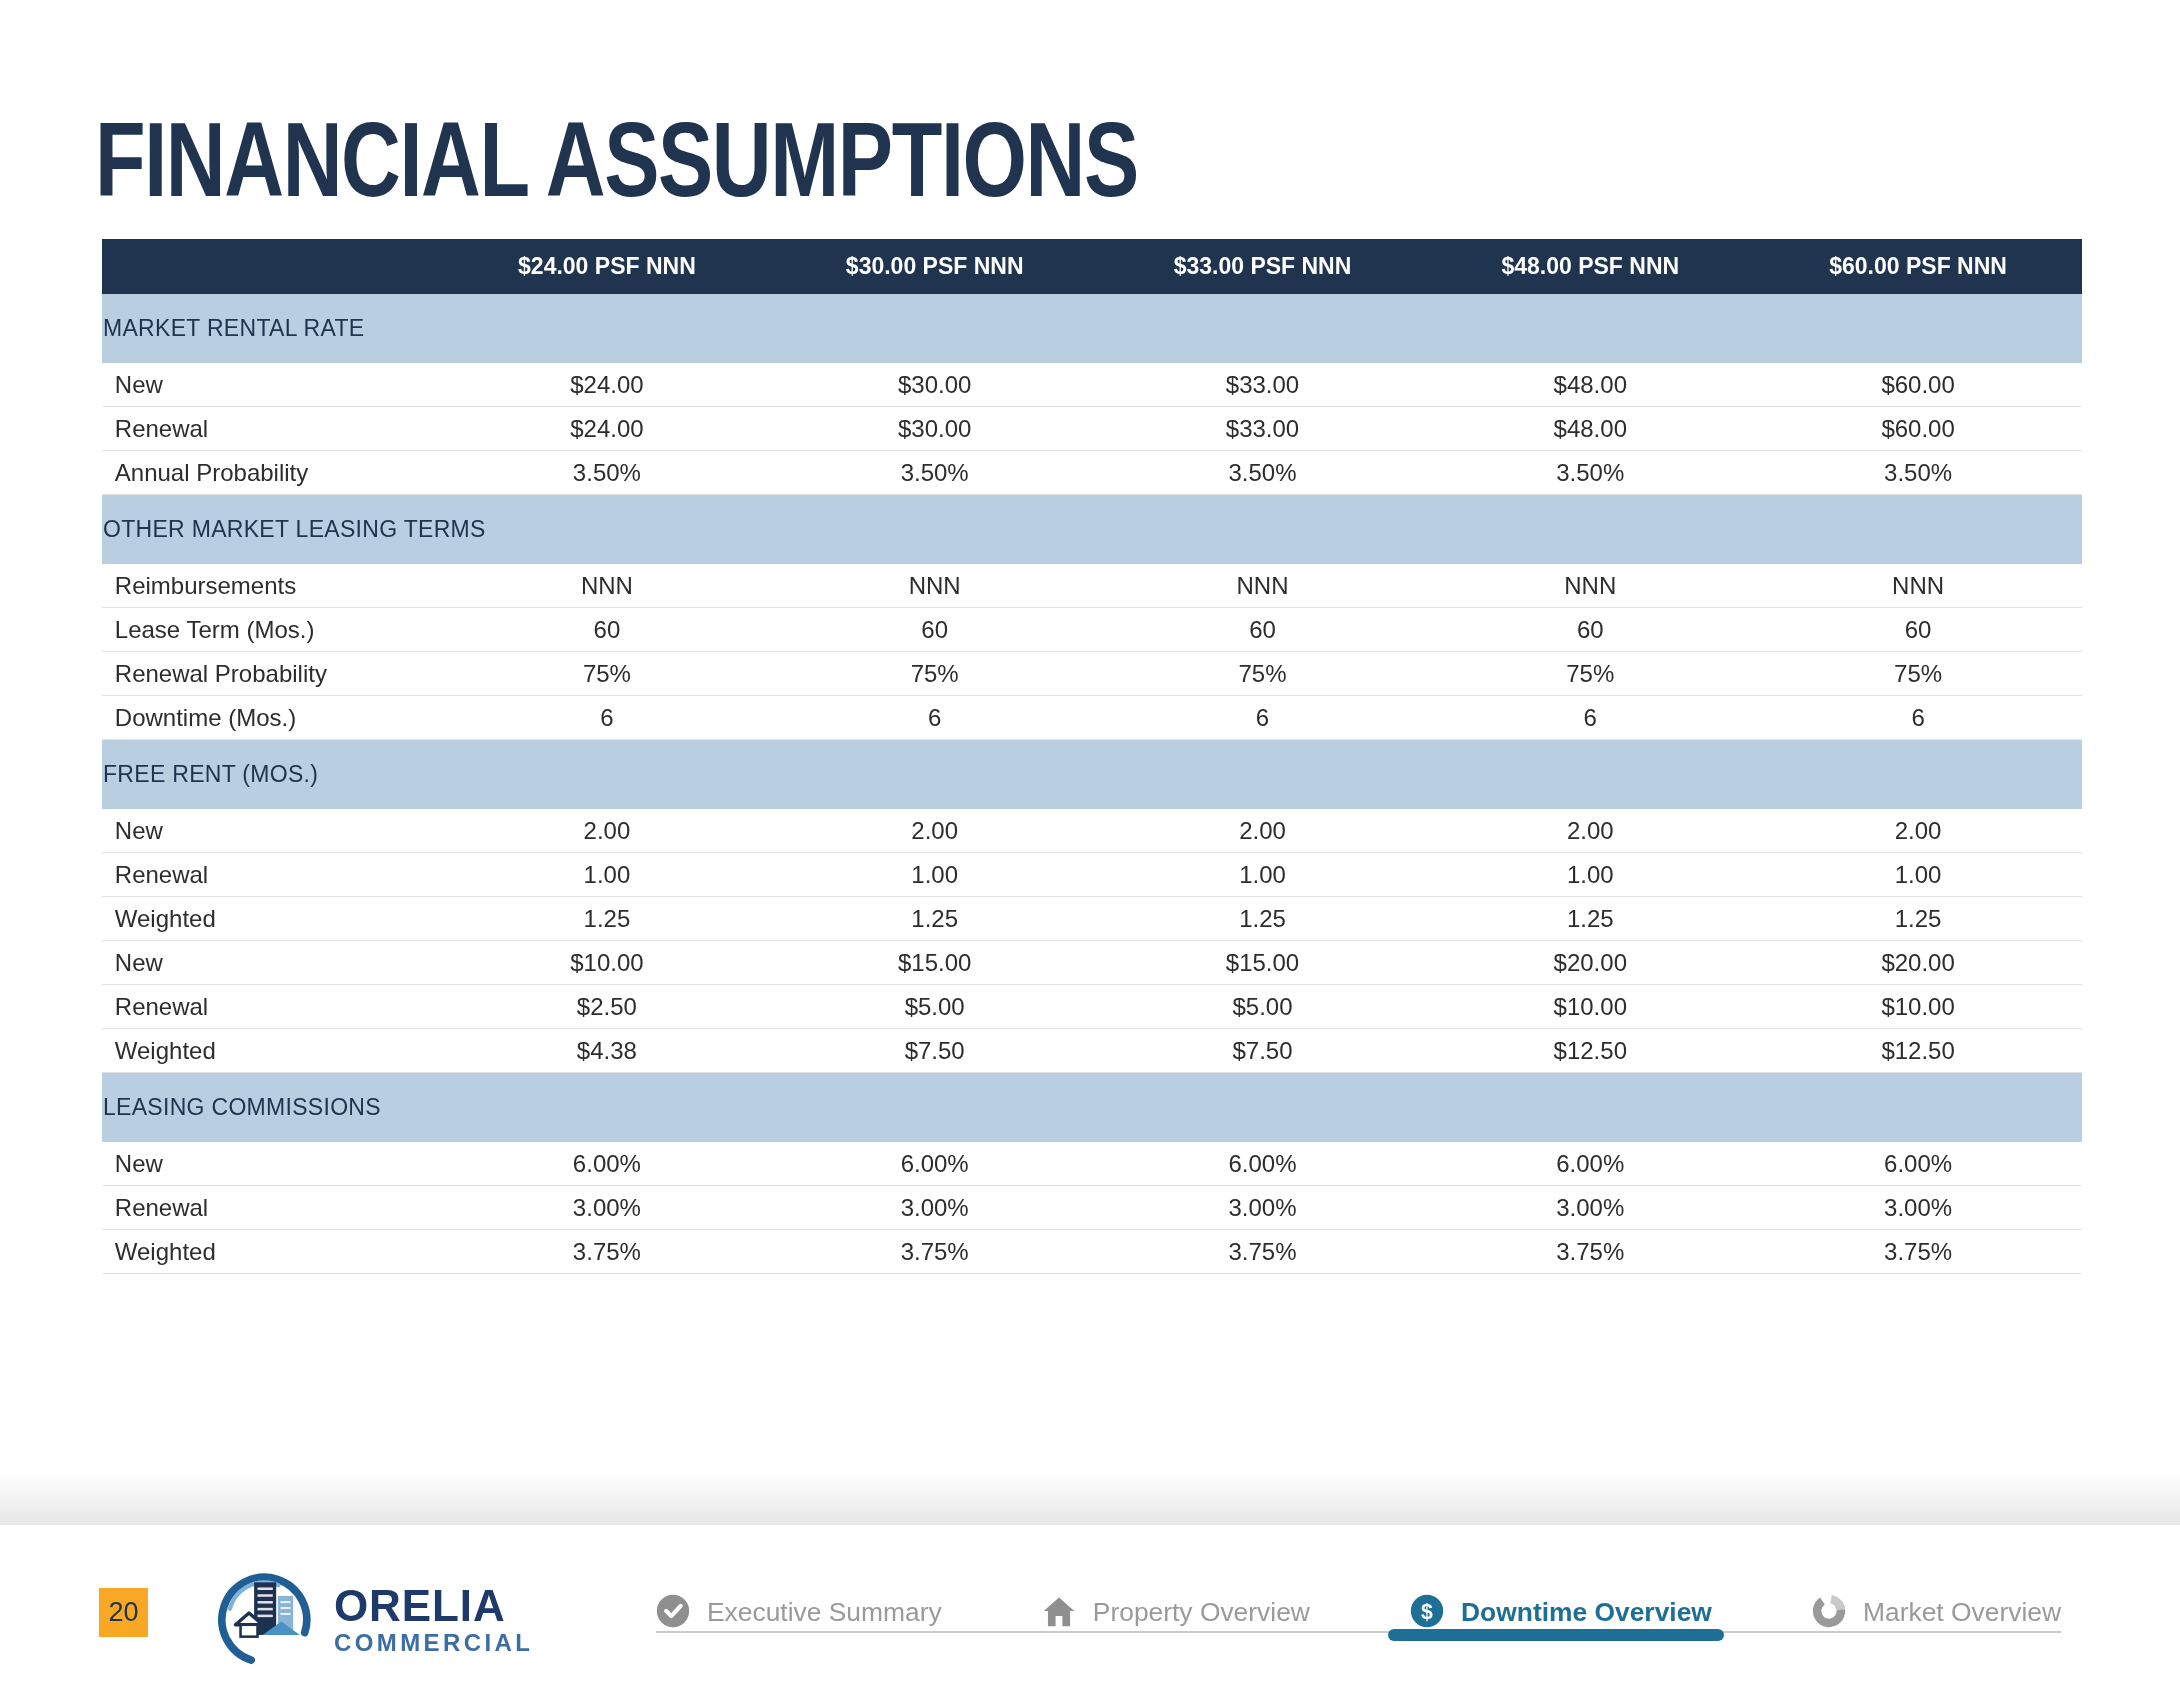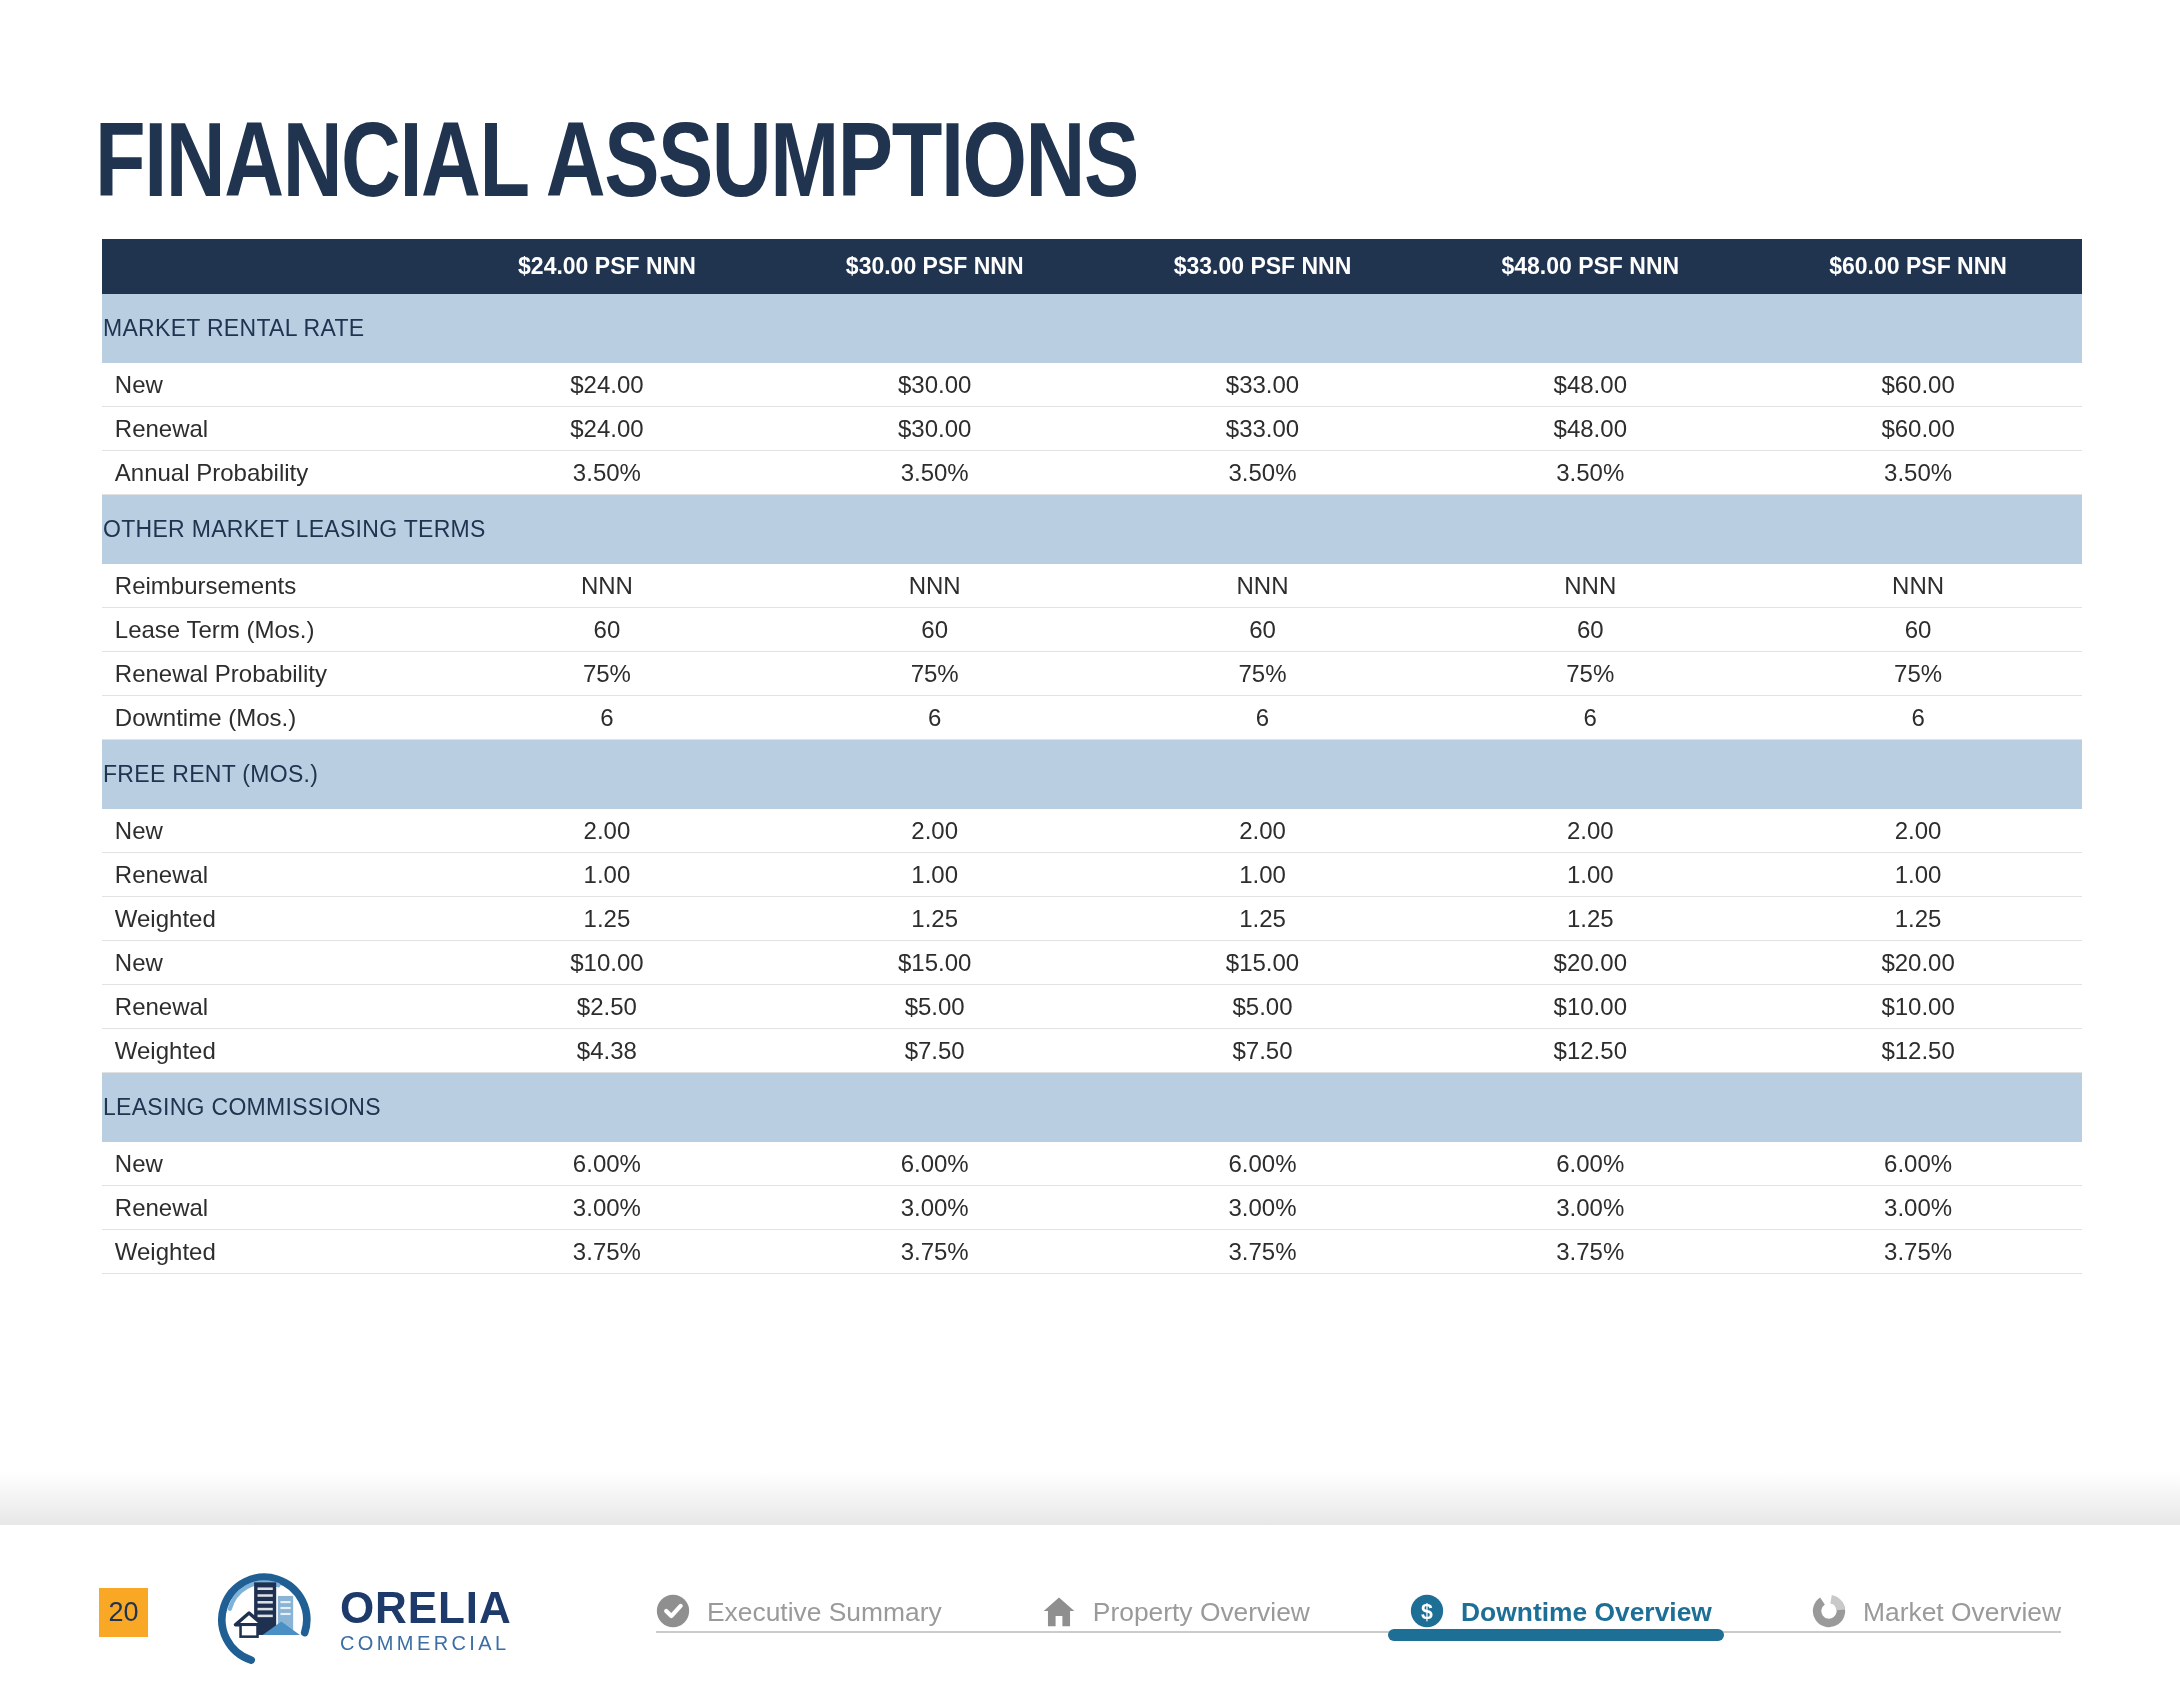--- a/index.html
+++ b/index.html
@@ -45,23 +45,23 @@
   
   .footer{ position:absolute; left:0; top:1525px; width:2181px; height:160px; background:#ffffff; }
   .page-badge{
     position:absolute; left:99px; top:63px; width:49px; height:49px;
     background:var(--badge-orange,#f9a826);
     display:flex; align-items:center; justify-content:center;
     color:var(--navy,#203450); font-size:27px; font-weight:400;
   }
   .logo{ position:absolute; left:210px; top:37px; display:flex; align-items:center; }
   .logo-mark{ width:112px; height:112px; }
-  .logo-text{ display:flex; flex-direction:column; margin-left:18px; margin-top:5.1px; }
+  .logo-text{ display:flex; flex-direction:column; margin-left:12px; margin-top:5.1px; }
   .logo-name{ font-size:44px; font-weight:800; color:#1e3a6b; letter-spacing:0.9px; line-height:1.0; }
-  .logo-sub{ font-size:20px; font-weight:400; color:#3a6ea5; letter-spacing:3.4px; margin-top:1.7px; }
+  .logo-sub{ font-size:24px; font-weight:700; color:#3a6ea5; letter-spacing:3.4px; margin-top:1.7px; }
 
   .nav-track{
     position:absolute; left:656px; top:106px; width:1405px; height:1.7px; background:#cbcbcb;
   }
   .footer-nav{
     position:absolute; left:656px; top:65px; width:1405px; height:41px;
     display:flex; justify-content:space-between; align-items:center;
   }
   .nav-item{ position:relative; display:flex; align-items:flex-end; gap:17px; cursor:pointer; }
   .nav-icon{ width:34px; height:34px; display:inline-flex; }

